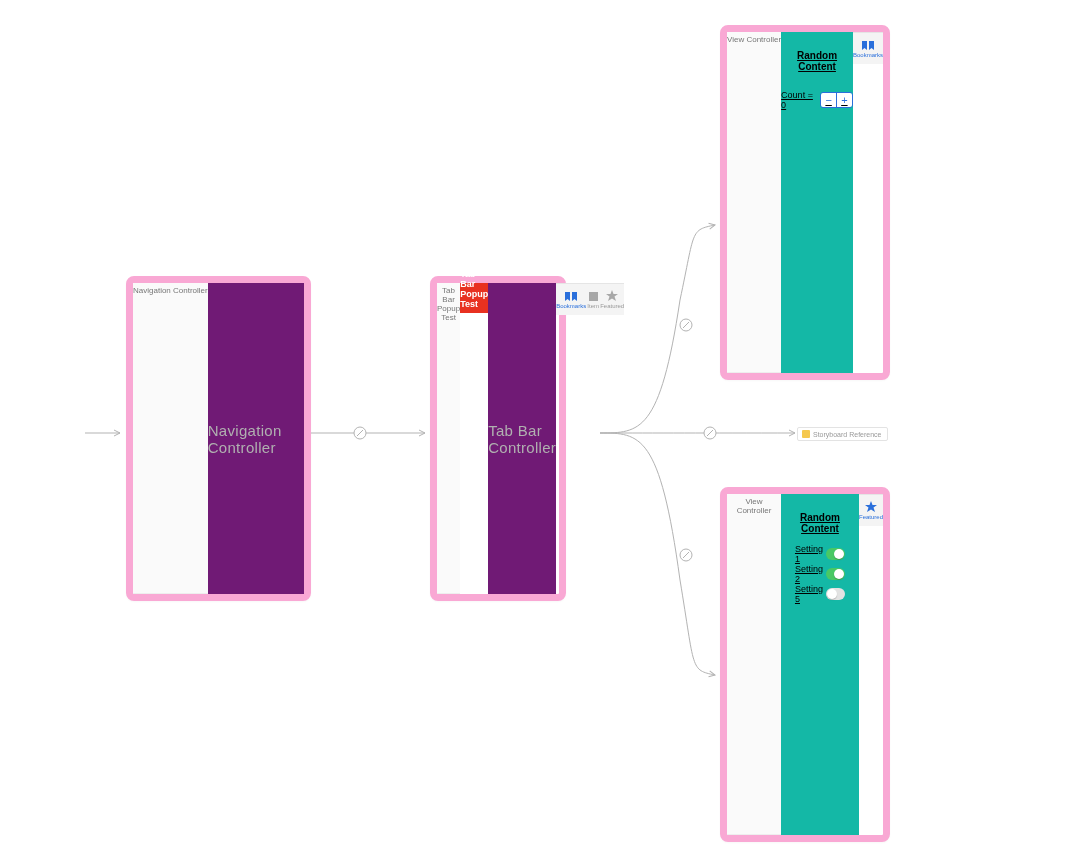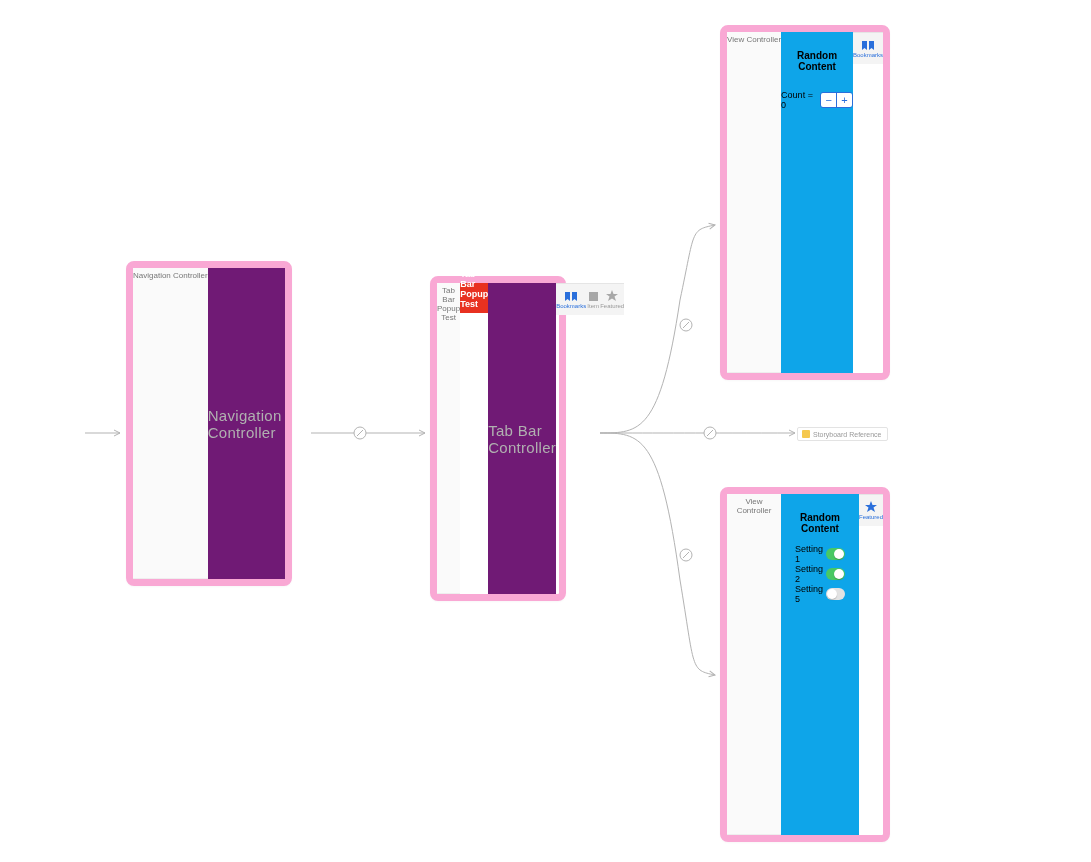--- a/index.html
+++ b/index.html
@@ -48,22 +48,23 @@
   .body-area {
     flex: 1;
     background: #701a75;
     position: relative;
     display: flex;
     align-items: center;
     justify-content: center;
   }
   .body-white {
     flex: 1;
-    background: #0ea5e9;
+    background: #14b8a6;
     position: relative;
+    text-decoration: underline;
   }
   .big-label {
     color: #b0b0b0;
     font-size: 15px;
     font-weight: 400;
     letter-spacing: 0.3px;
   }
   .tab-bar {
     height: 32px;
     background: #f4f4f4;
@@ -196,21 +197,21 @@
 
   <path d="M600,433 C660,433 700,433 795,433" class="arrow" marker-end="url(#arr)"></path>
   <circle cx="710" cy="433" r="6" class="segue-circle"></circle>
   <line x1="707" y1="436" x2="713" y2="430" class="segue-slash"></line>
 
   <path d="M600,433 C640,433 660,433 680,580 C695,670 690,670 715,675" class="arrow" marker-end="url(#arr)"></path>
   <circle cx="686" cy="555" r="6" class="segue-circle"></circle>
   <line x1="683" y1="558" x2="689" y2="552" class="segue-slash"></line>
 </svg>
 
-<div class="scene" style="left:126px; top:261px; width:166px; height:325px;">
+<div class="scene" style="left:126px; top:276px; width:185px; height:325px;">
   <div class="scene-title">Navigation Controller</div>
   <div class="nav-bar"></div>
   <div class="body-area">
     <span class="big-label">Navigation Controller</span>
   </div>
 </div>
 
 <div class="scene" style="left:430px; top:276px; width:136px; height:325px;">
   <div class="scene-title">Tab Bar Popup Test</div>
   <div class="nav-bar">

